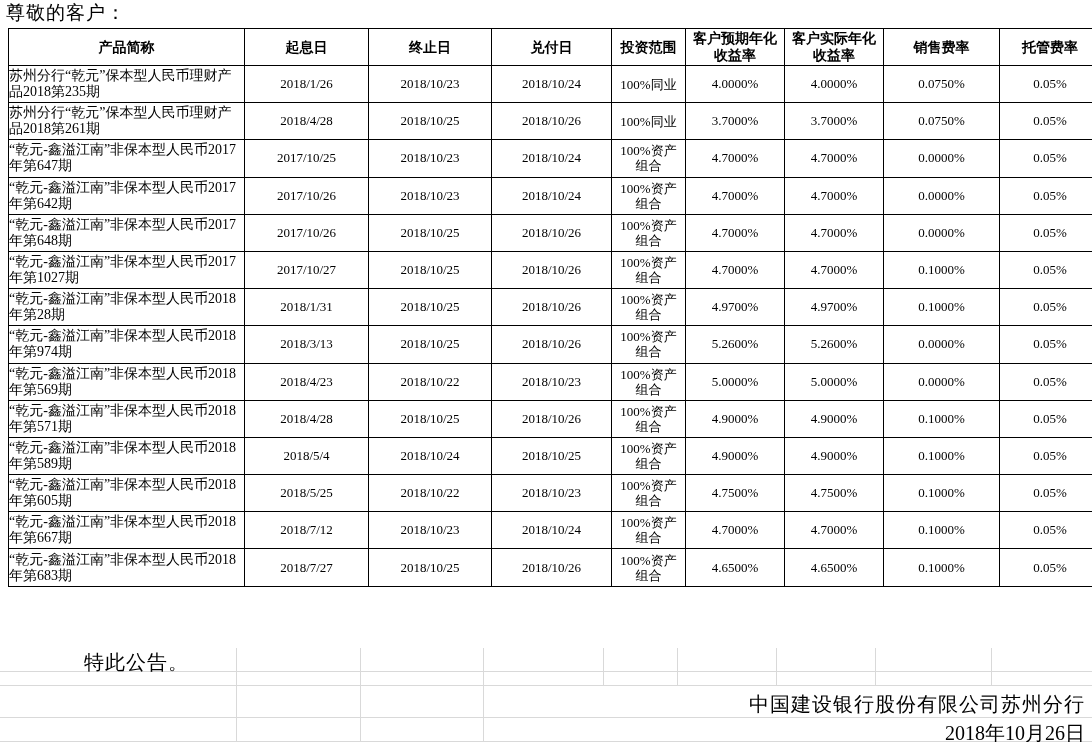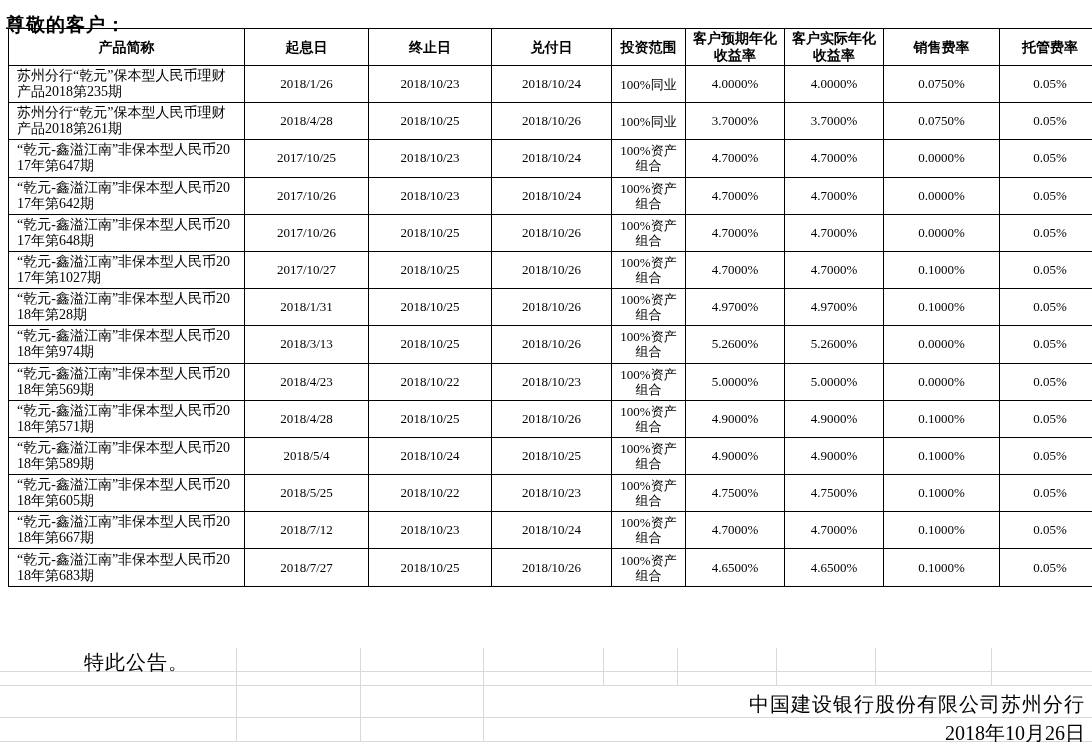--- a/index.html
+++ b/index.html
@@ -2,40 +2,40 @@
 <html><head>
 <meta charset="utf-8">
 <style>
   html,body { margin:0; padding:0; }
   body {
     width:1092px; height:742px; position:relative; overflow:hidden;
     background:#ffffff; color:#000000;
     font-family:"Liberation Serif","DejaVu Serif",serif;
   }
   .greeting {
-    position:absolute; top:12px; left:6px;
-    font-size:19px; font-weight:bold; letter-spacing:1px;
+    position:absolute; top:0; left:6px;
+    font-size:19px; font-weight:normal; letter-spacing:1px;
   }
   table.products {
     position:absolute; top:28px; left:8px; width:1092px;
     border-collapse:collapse; table-layout:fixed;
   }
   table.products th, table.products td {
     border:1px solid #000000; overflow:hidden;
   }
   table.products th {
     font-size:14px; font-weight:bold; text-align:center;
     height:36px; line-height:17px; padding:0 1px; word-break:break-all;
   }
   table.products td {
     font-size:13px; text-align:center; height:34.2px; padding:0 1px;
   }
   table.products td.product {
     text-align:left; font-size:14px; line-height:16px;
-    padding:1px 8px; word-break:break-all;
+    padding:1px 0; word-break:break-all;
   }
   table.products td.scope {
     font-size:13px; line-height:15px; padding:0 2px; word-break:break-all;
   }
   .closing {
     position:absolute; top:649px; left:44px; font-size:20px; letter-spacing:1px;margin-left:40px;
   }
   .signature {
     position:absolute; top:691px; right:7px; font-size:20px; letter-spacing:1px;text-align:center;
   }

